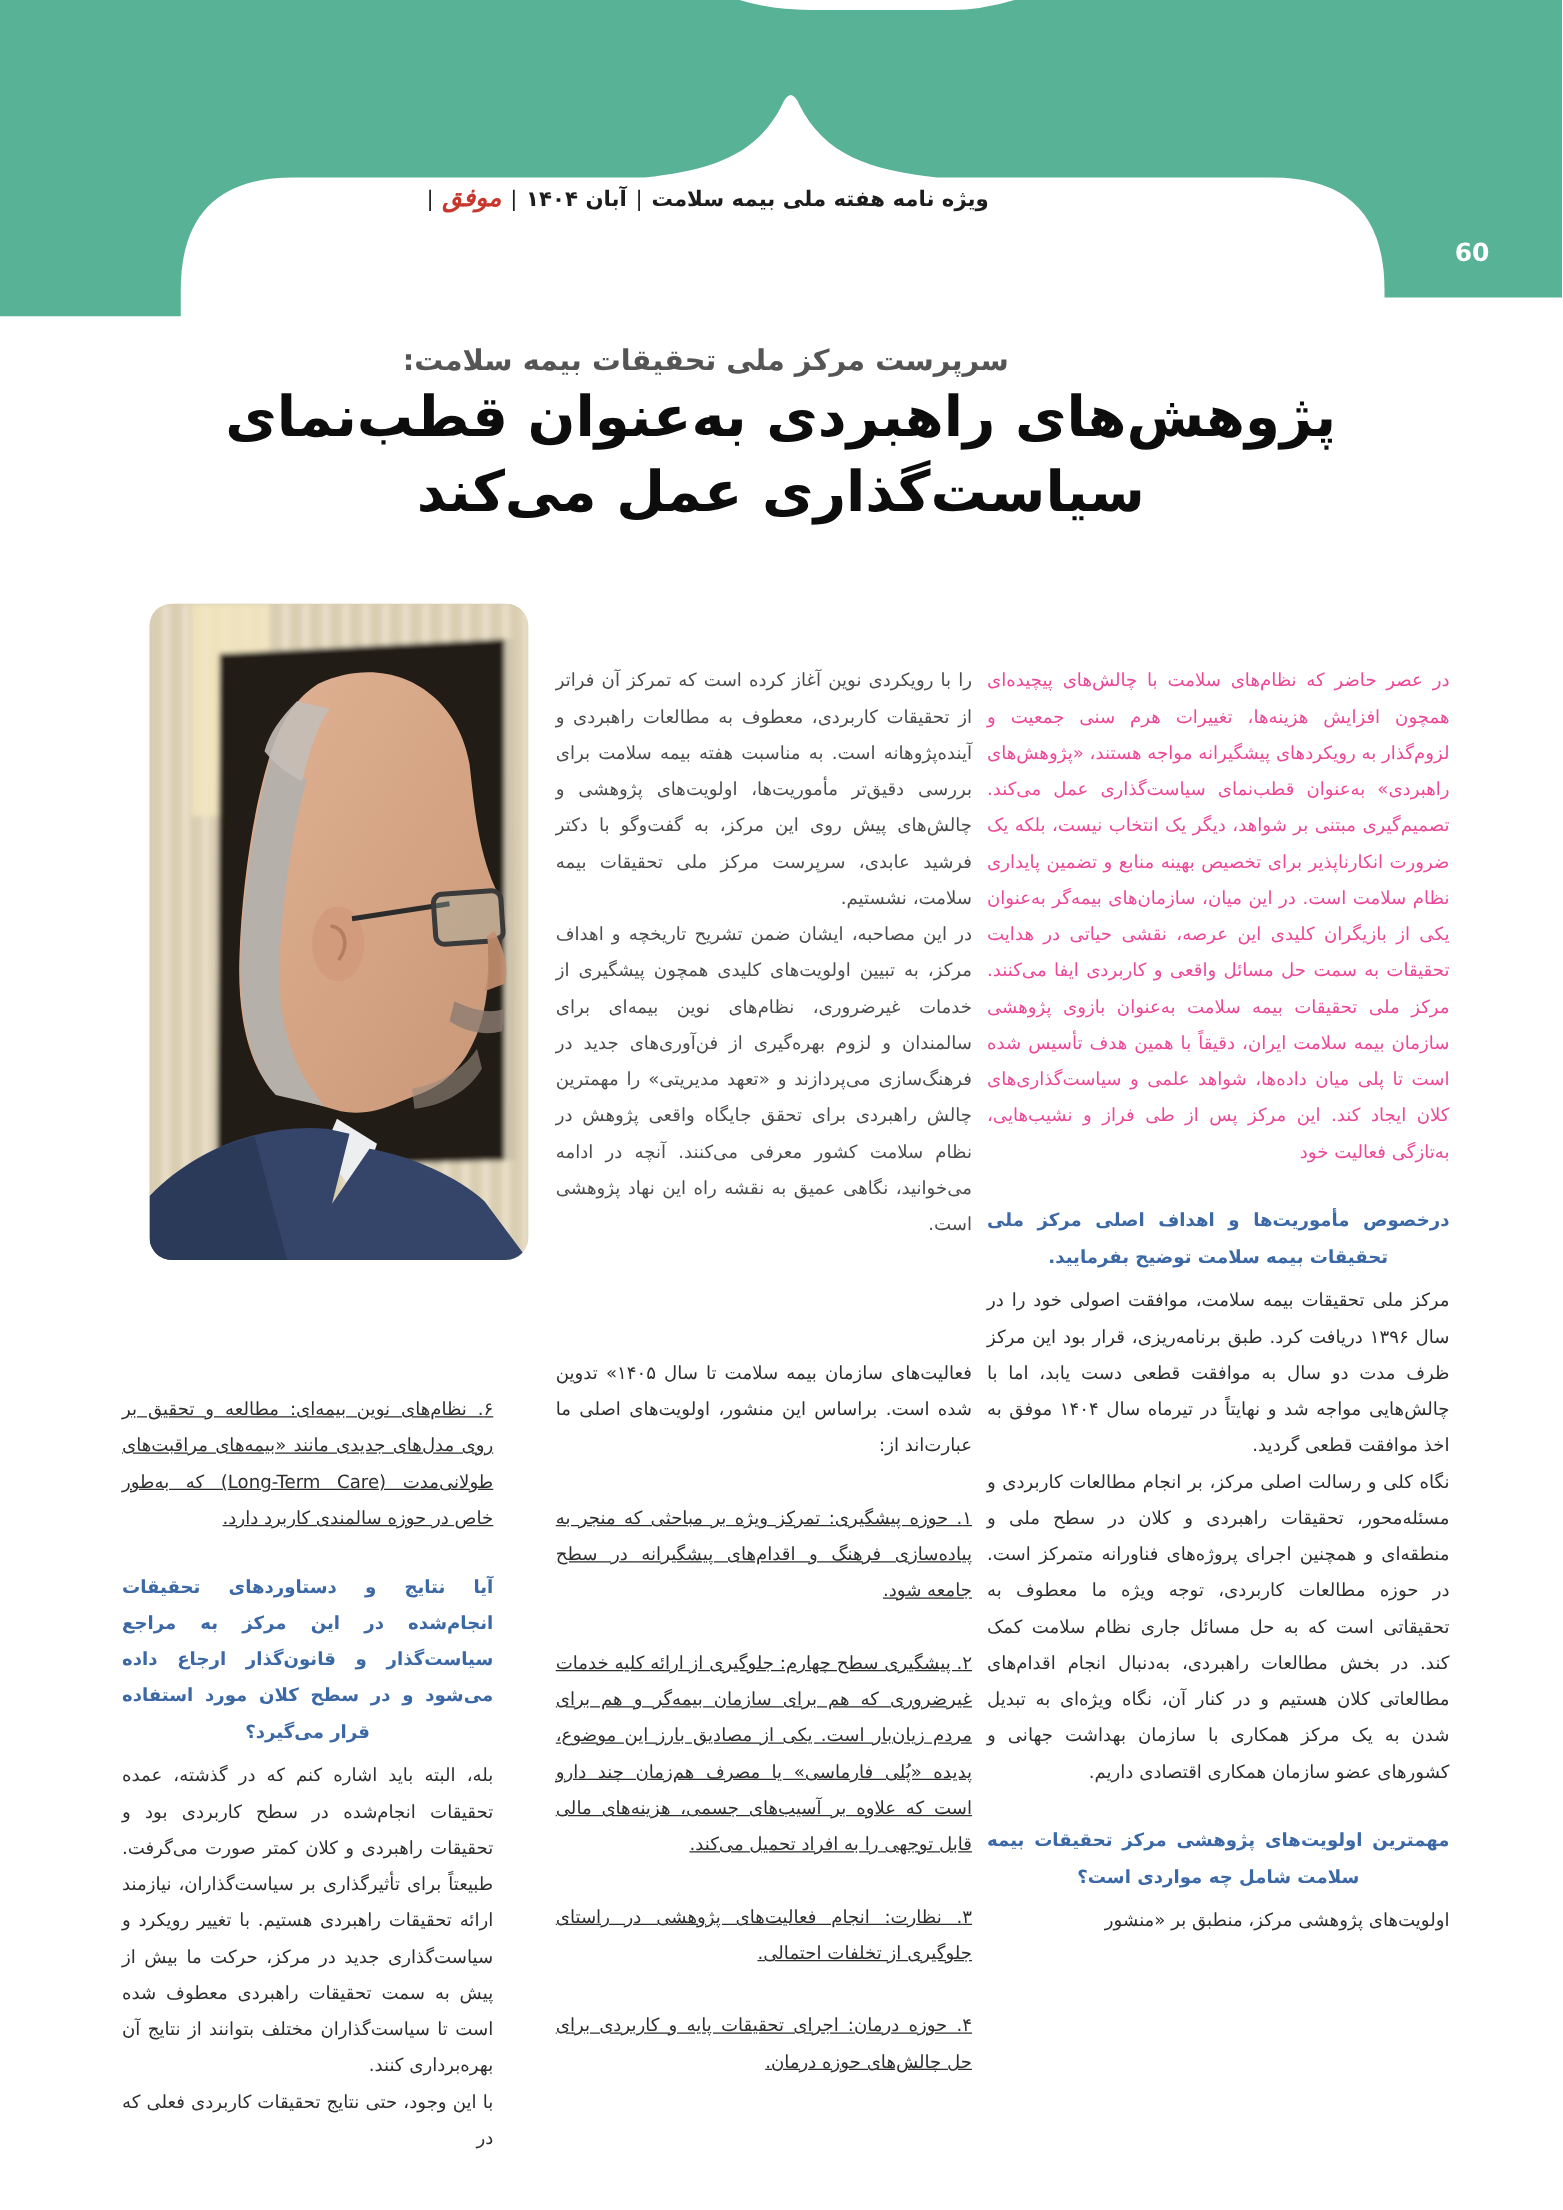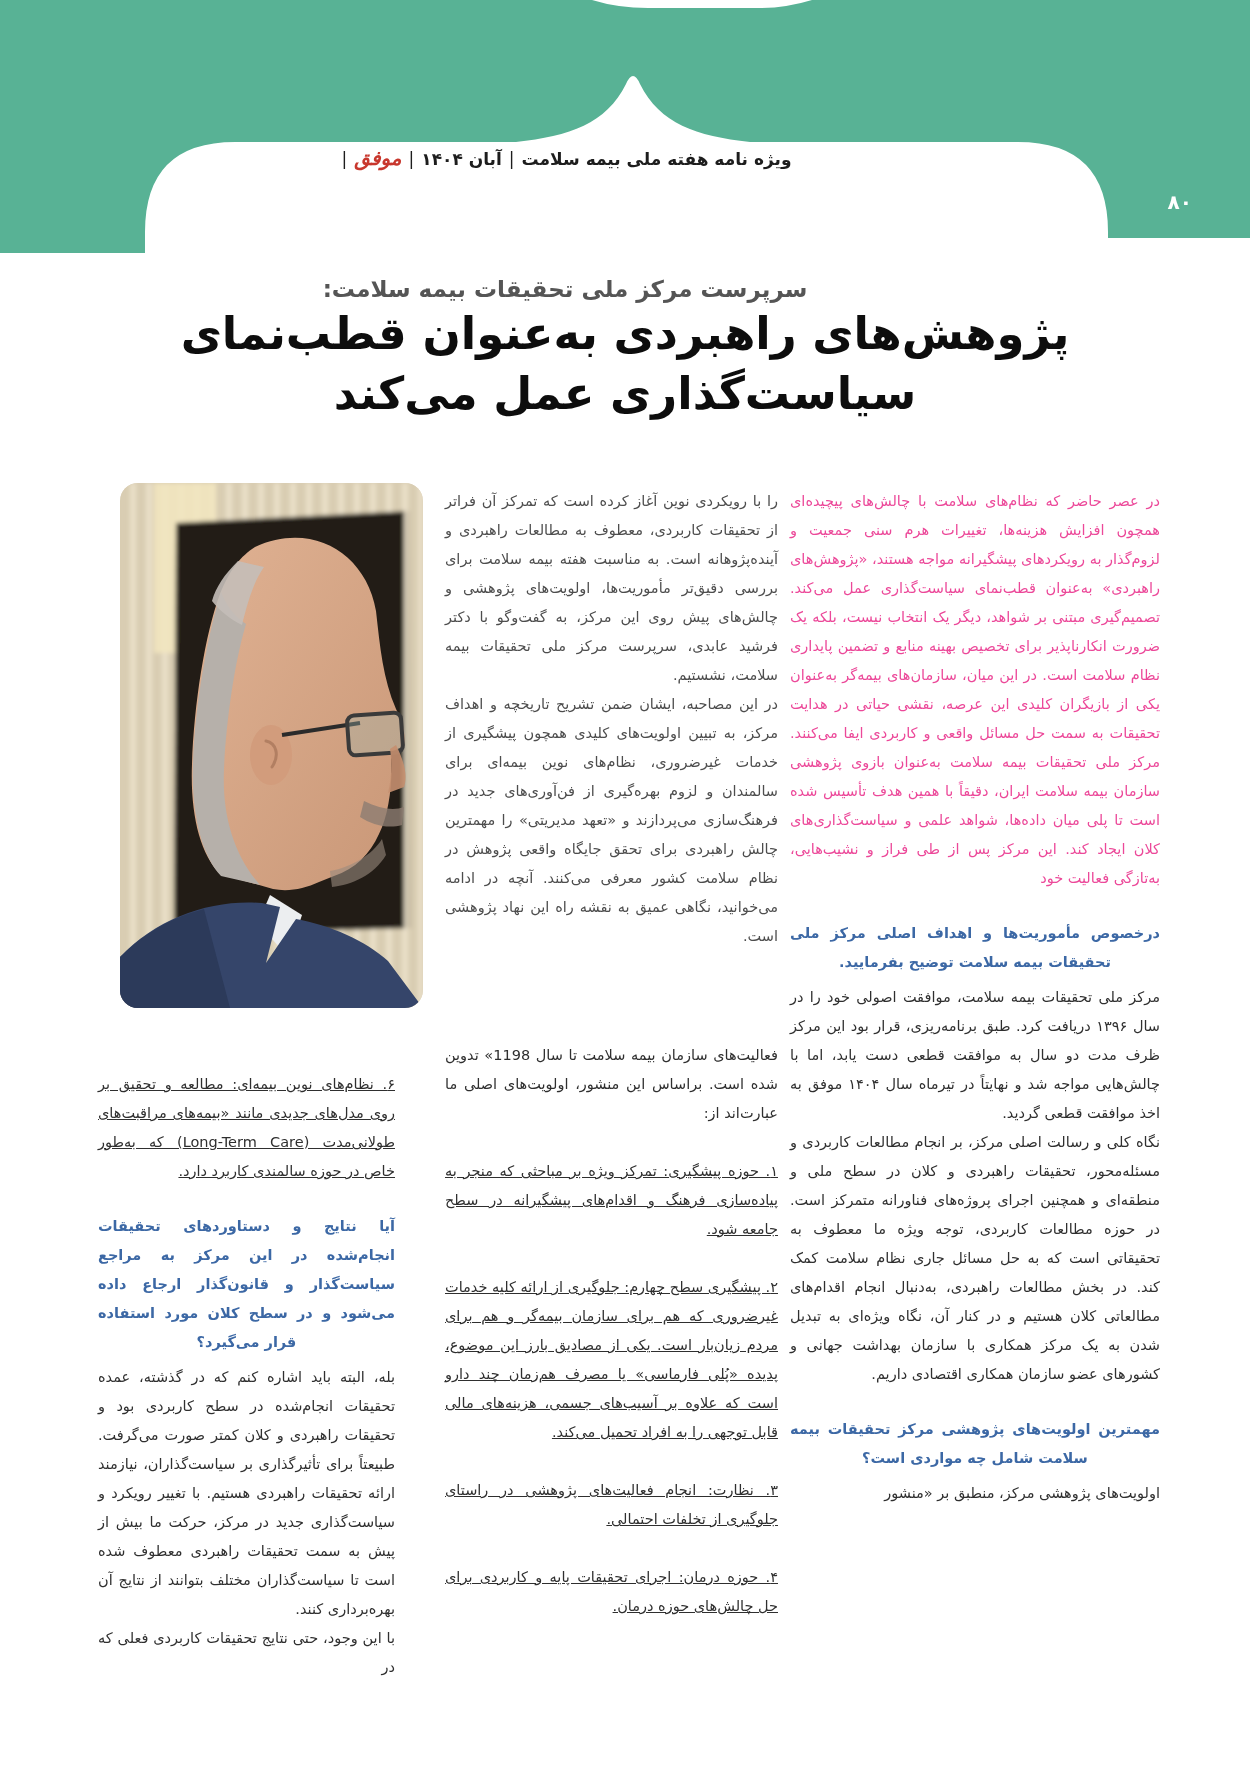--- a/index.html
+++ b/index.html
@@ -28,21 +28,21 @@
   #headline{
     top:304px;left:0;width:1250px;text-align:center;
     font-size:45px;line-height:60px;font-weight:bold;color:#0d0d0d;direction:rtl;
   }
   
   #photo{
     left:120px;top:483px;width:303px;height:525px;border-radius:18px;overflow:hidden;
     background:#d8ccb2;
   }
   
-  .col{direction:rtl;text-align:justify;font-size:14.5px;line-height:29px;color:#2f2f2f;}
+  .col{direction:rtl;text-align:justify;font-size:14.5px;line-height:29px;color:#2f2f2f;margin-top:44px;}
   .col p{margin:0;}
   .col .gap{margin-top:29px;text-decoration:underline;}
   .intro{color:#4d4d4d;}
   .lead{color:#ec4899;}
   .q{
     color:#3c68a5;font-weight:bold;text-align:justify;text-align-last:center;
     margin-top:26px !important;margin-bottom:6px !important;
   }
   #col-right{right:90px;top:487px;width:370px;}
   #col-middle-top{left:445px;top:487px;width:333px;}
@@ -66,21 +66,21 @@
       L235,142
       Q145,142 145,232
       L145,253 L0,253 Z"></path>
   </svg>
 </div>
 
 <div class="abs" id="issue-line">
   <span>ویژه نامه هفته ملی بیمه سلامت</span><span class="sep">|</span><span>آبان ۱۴۰۴</span><span class="sep">|</span><span class="brand">موفق</span><span class="sep">|</span>
 </div>
 
-<div class="abs" id="page-number">۸۰</div>
+<div class="abs" id="page-number">60</div>
 
 <div class="abs" id="kicker">سرپرست مرکز ملی تحقیقات بیمه سلامت:</div>
 <div class="abs" id="headline">
   <div>پژوهش‌های راهبردی به‌عنوان قطب‌نمای</div>
   <div>سیاست‌گذاری عمل می‌کند</div>
 </div>
 
 <div class="abs" id="photo">
   <svg width="303" height="525" viewBox="0 0 303 525">
     <defs>
@@ -139,21 +139,21 @@
   <p class="q">مهمترین اولویت‌های پژوهشی مرکز تحقیقات بیمه سلامت شامل چه مواردی است؟</p>
   <p>اولویت‌های پژوهشی مرکز، منطبق بر «منشور</p>
 </div>
 
 <div class="abs col" id="col-middle-top">
   <p class="intro">را با رویکردی نوین آغاز کرده است که تمرکز آن فراتر از تحقیقات کاربردی، معطوف به مطالعات راهبردی و آینده‌پژوهانه است. به مناسبت هفته بیمه سلامت برای بررسی دقیق‌تر مأموریت‌ها، اولویت‌های پژوهشی و چالش‌های پیش روی این مرکز، به گفت‌وگو با دکتر فرشید عابدی، سرپرست مرکز ملی تحقیقات بیمه سلامت، نشستیم.</p>
   <p class="intro">در این مصاحبه، ایشان ضمن تشریح تاریخچه و اهداف مرکز، به تبیین اولویت‌های کلیدی همچون پیشگیری از خدمات غیرضروری، نظام‌های نوین بیمه‌ای برای سالمندان و لزوم بهره‌گیری از فن‌آوری‌های جدید در فرهنگ‌سازی می‌پردازند و «تعهد مدیریتی» را مهمترین چالش راهبردی برای تحقق جایگاه واقعی پژوهش در نظام سلامت کشور معرفی می‌کنند. آنچه در ادامه می‌خوانید، نگاهی عمیق به نقشه راه این نهاد پژوهشی است.</p>
 </div>
 
 <div class="abs col" id="col-middle-bottom">
-  <p>فعالیت‌های سازمان بیمه سلامت تا سال 1198» تدوین شده است. براساس این منشور، اولویت‌های اصلی ما عبارت‌اند از:</p>
+  <p>فعالیت‌های سازمان بیمه سلامت تا سال ۱۴۰۵» تدوین شده است. براساس این منشور، اولویت‌های اصلی ما عبارت‌اند از:</p>
   <p class="gap">۱. حوزه پیشگیری: تمرکز ویژه بر مباحثی که منجر به پیاده‌سازی فرهنگ و اقدام‌های پیشگیرانه در سطح جامعه شود.</p>
   <p class="gap">۲. پیشگیری سطح چهارم: جلوگیری از ارائه کلیه خدمات غیرضروری که هم برای سازمان بیمه‌گر و هم برای مردم زیان‌بار است. یکی از مصادیق بارز این موضوع، پدیده «پُلی فارماسی» یا مصرف هم‌زمان چند دارو است که علاوه بر آسیب‌های جسمی، هزینه‌های مالی قابل توجهی را به افراد تحمیل می‌کند.</p>
   <p class="gap">۳. نظارت: انجام فعالیت‌های پژوهشی در راستای جلوگیری از تخلفات احتمالی.</p>
   <p class="gap">۴. حوزه درمان: اجرای تحقیقات پایه و کاربردی برای حل چالش‌های حوزه درمان.</p>
 </div>
 
 <div class="abs col" id="col-left">
   <p class="gap">۶. نظام‌های نوین بیمه‌ای: مطالعه و تحقیق بر روی مدل‌های جدیدی مانند «بیمه‌های مراقبت‌های طولانی‌مدت (Long-Term Care) که به‌طور خاص در حوزه سالمندی کاربرد دارد.</p>
   <p class="q">آیا نتایج و دستاوردهای تحقیقات انجام‌شده در این مرکز به مراجع سیاست‌گذار و قانون‌گذار ارجاع داده می‌شود و در سطح کلان مورد استفاده قرار می‌گیرد؟</p>
   <p>بله، البته باید اشاره کنم که در گذشته، عمده تحقیقات انجام‌شده در سطح کاربردی بود و تحقیقات راهبردی و کلان کمتر صورت می‌گرفت. طبیعتاً برای تأثیرگذاری بر سیاست‌گذاران، نیازمند ارائه تحقیقات راهبردی هستیم. با تغییر رویکرد و سیاست‌گذاری جدید در مرکز، حرکت ما بیش از پیش به سمت تحقیقات راهبردی معطوف شده است تا سیاست‌گذاران مختلف بتوانند از نتایج آن بهره‌برداری کنند.</p>

